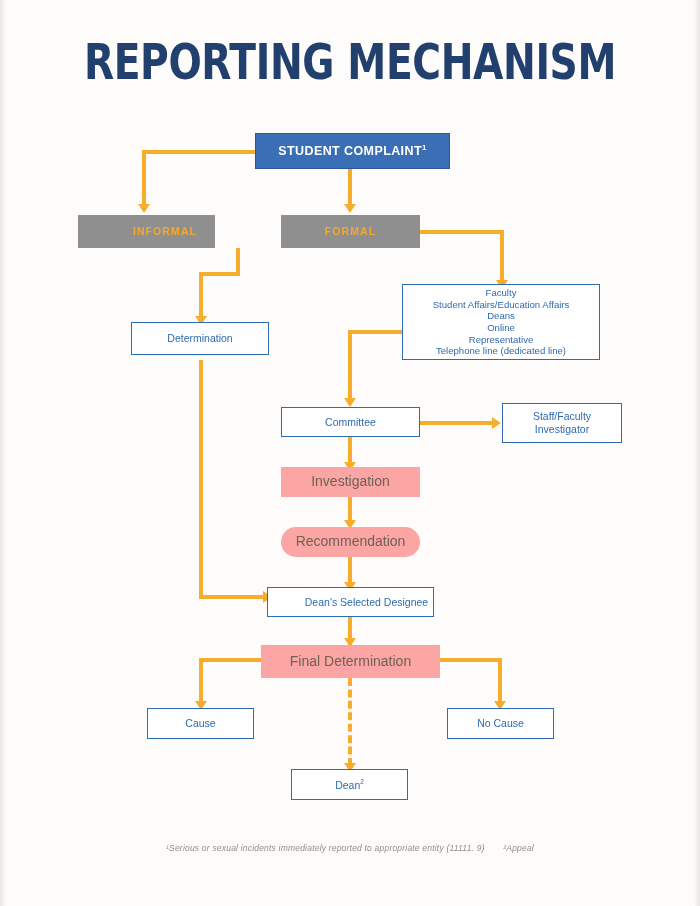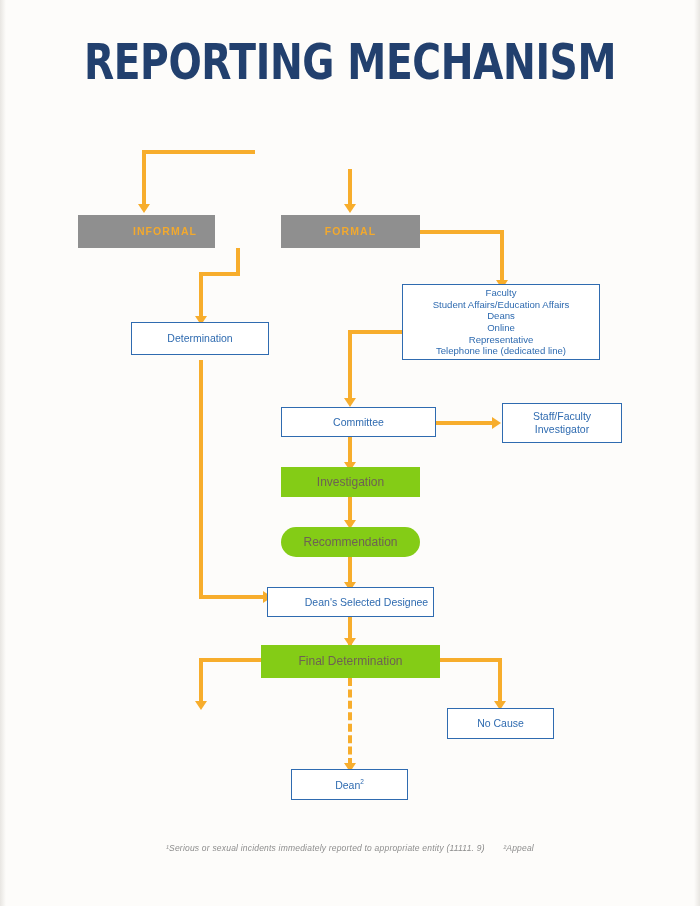--- a/index.html
+++ b/index.html
@@ -70,24 +70,24 @@
     font-size: 10.5px;
     letter-spacing: 1.1px;
   }
   .n-outline {        
     background: #ffffff;
     border: 1.4px solid #2f6bb0;
     color: #2f6bb0;
     font-size: 10.5px;
   }
   .n-orange {         
-    background: #84cc16;
+    background: #fca5a5;
     border: none;
     color: #6e6253;
-    font-size: 12px;
+    font-size: 14px;
   }
 
   sup { font-size: 0.62em; vertical-align: super; }
 
   
   .seg {
     position: absolute;
     background: #f7ad2c;
     z-index: 1;
   }
@@ -173,20 +173,23 @@
   <div class="seg" style="left:199px; top:658px; width:4px; height:46px;"></div>
   <div class="arrow down" style="left:195px; top:701px;"></div>
 
   <div class="seg" style="left:439px; top:658px; width:63px; height:4px;"></div>
   <div class="seg" style="left:498px; top:658px; width:4px; height:46px;"></div>
   <div class="arrow down" style="left:494px; top:701px;"></div>
 
   <div class="seg dashed-v" style="left:348px; top:678px; height:88px;"></div>
   <div class="arrow down" style="left:344px; top:763px;"></div>
 
+  <div class="node n-blue" style="left:255px; top:133px; width:195px; height:36px;">
+    <span class="lbl"><span>STUDENT COMPLAINT</span><sup>1</sup></span>
+  </div>
 
   <div class="node n-gray" style="left:78px; top:215px; width:137px; height:33px;padding-left:37px;">
     <span class="lbl">INFORMAL</span>
   </div>
 
   <div class="node n-gray" style="left:281px; top:215px; width:139px; height:33px;">
     <span class="lbl">FORMAL</span>
   </div>
 
   <div class="node n-outline" style="left:402px; top:284px; width:198px; height:76px; flex-direction:column; justify-content:center; font-size:9.6px;">
@@ -195,21 +198,21 @@
     <span class="lbl">Deans</span>
     <span class="lbl">Online</span>
     <span class="lbl">Representative</span>
     <span class="lbl">Telephone line (dedicated line)</span>
   </div>
 
   <div class="node n-outline" style="left:131px; top:322px; width:138px; height:33px;">
     <span class="lbl">Determination</span>
   </div>
 
-  <div class="node n-outline" style="left:281px; top:407px; width:155px; height:30px;">
+  <div class="node n-outline" style="left:281px; top:407px; width:139px; height:30px;">
     <span class="lbl">Committee</span>
   </div>
 
   <div class="node n-outline" style="left:502px; top:403px; width:120px; height:40px; flex-direction:column;">
     <span class="lbl">Staff/Faculty</span>
     <span class="lbl">Investigator</span>
   </div>
 
   <div class="node n-orange" style="left:281px; top:467px; width:139px; height:30px;">
     <span class="lbl">Investigation</span>
@@ -220,20 +223,23 @@
   </div>
 
   <div class="node n-outline" style="left:267px; top:587px; width:167px; height:30px;padding-left:32px;">
     <span class="lbl">Dean's Selected Designee</span>
   </div>
 
   <div class="node n-orange" style="left:261px; top:645px; width:179px; height:33px;">
     <span class="lbl">Final Determination</span>
   </div>
 
+  <div class="node n-outline" style="left:147px; top:708px; width:107px; height:31px;">
+    <span class="lbl">Cause</span>
+  </div>
 
   <div class="node n-outline" style="left:447px; top:708px; width:107px; height:31px;">
     <span class="lbl">No Cause</span>
   </div>
 
   <div class="node n-outline" style="left:291px; top:769px; width:117px; height:31px;">
     <span class="lbl"><span>Dean</span><sup>2</sup></span>
   </div>
 
   <div id="footnote">

